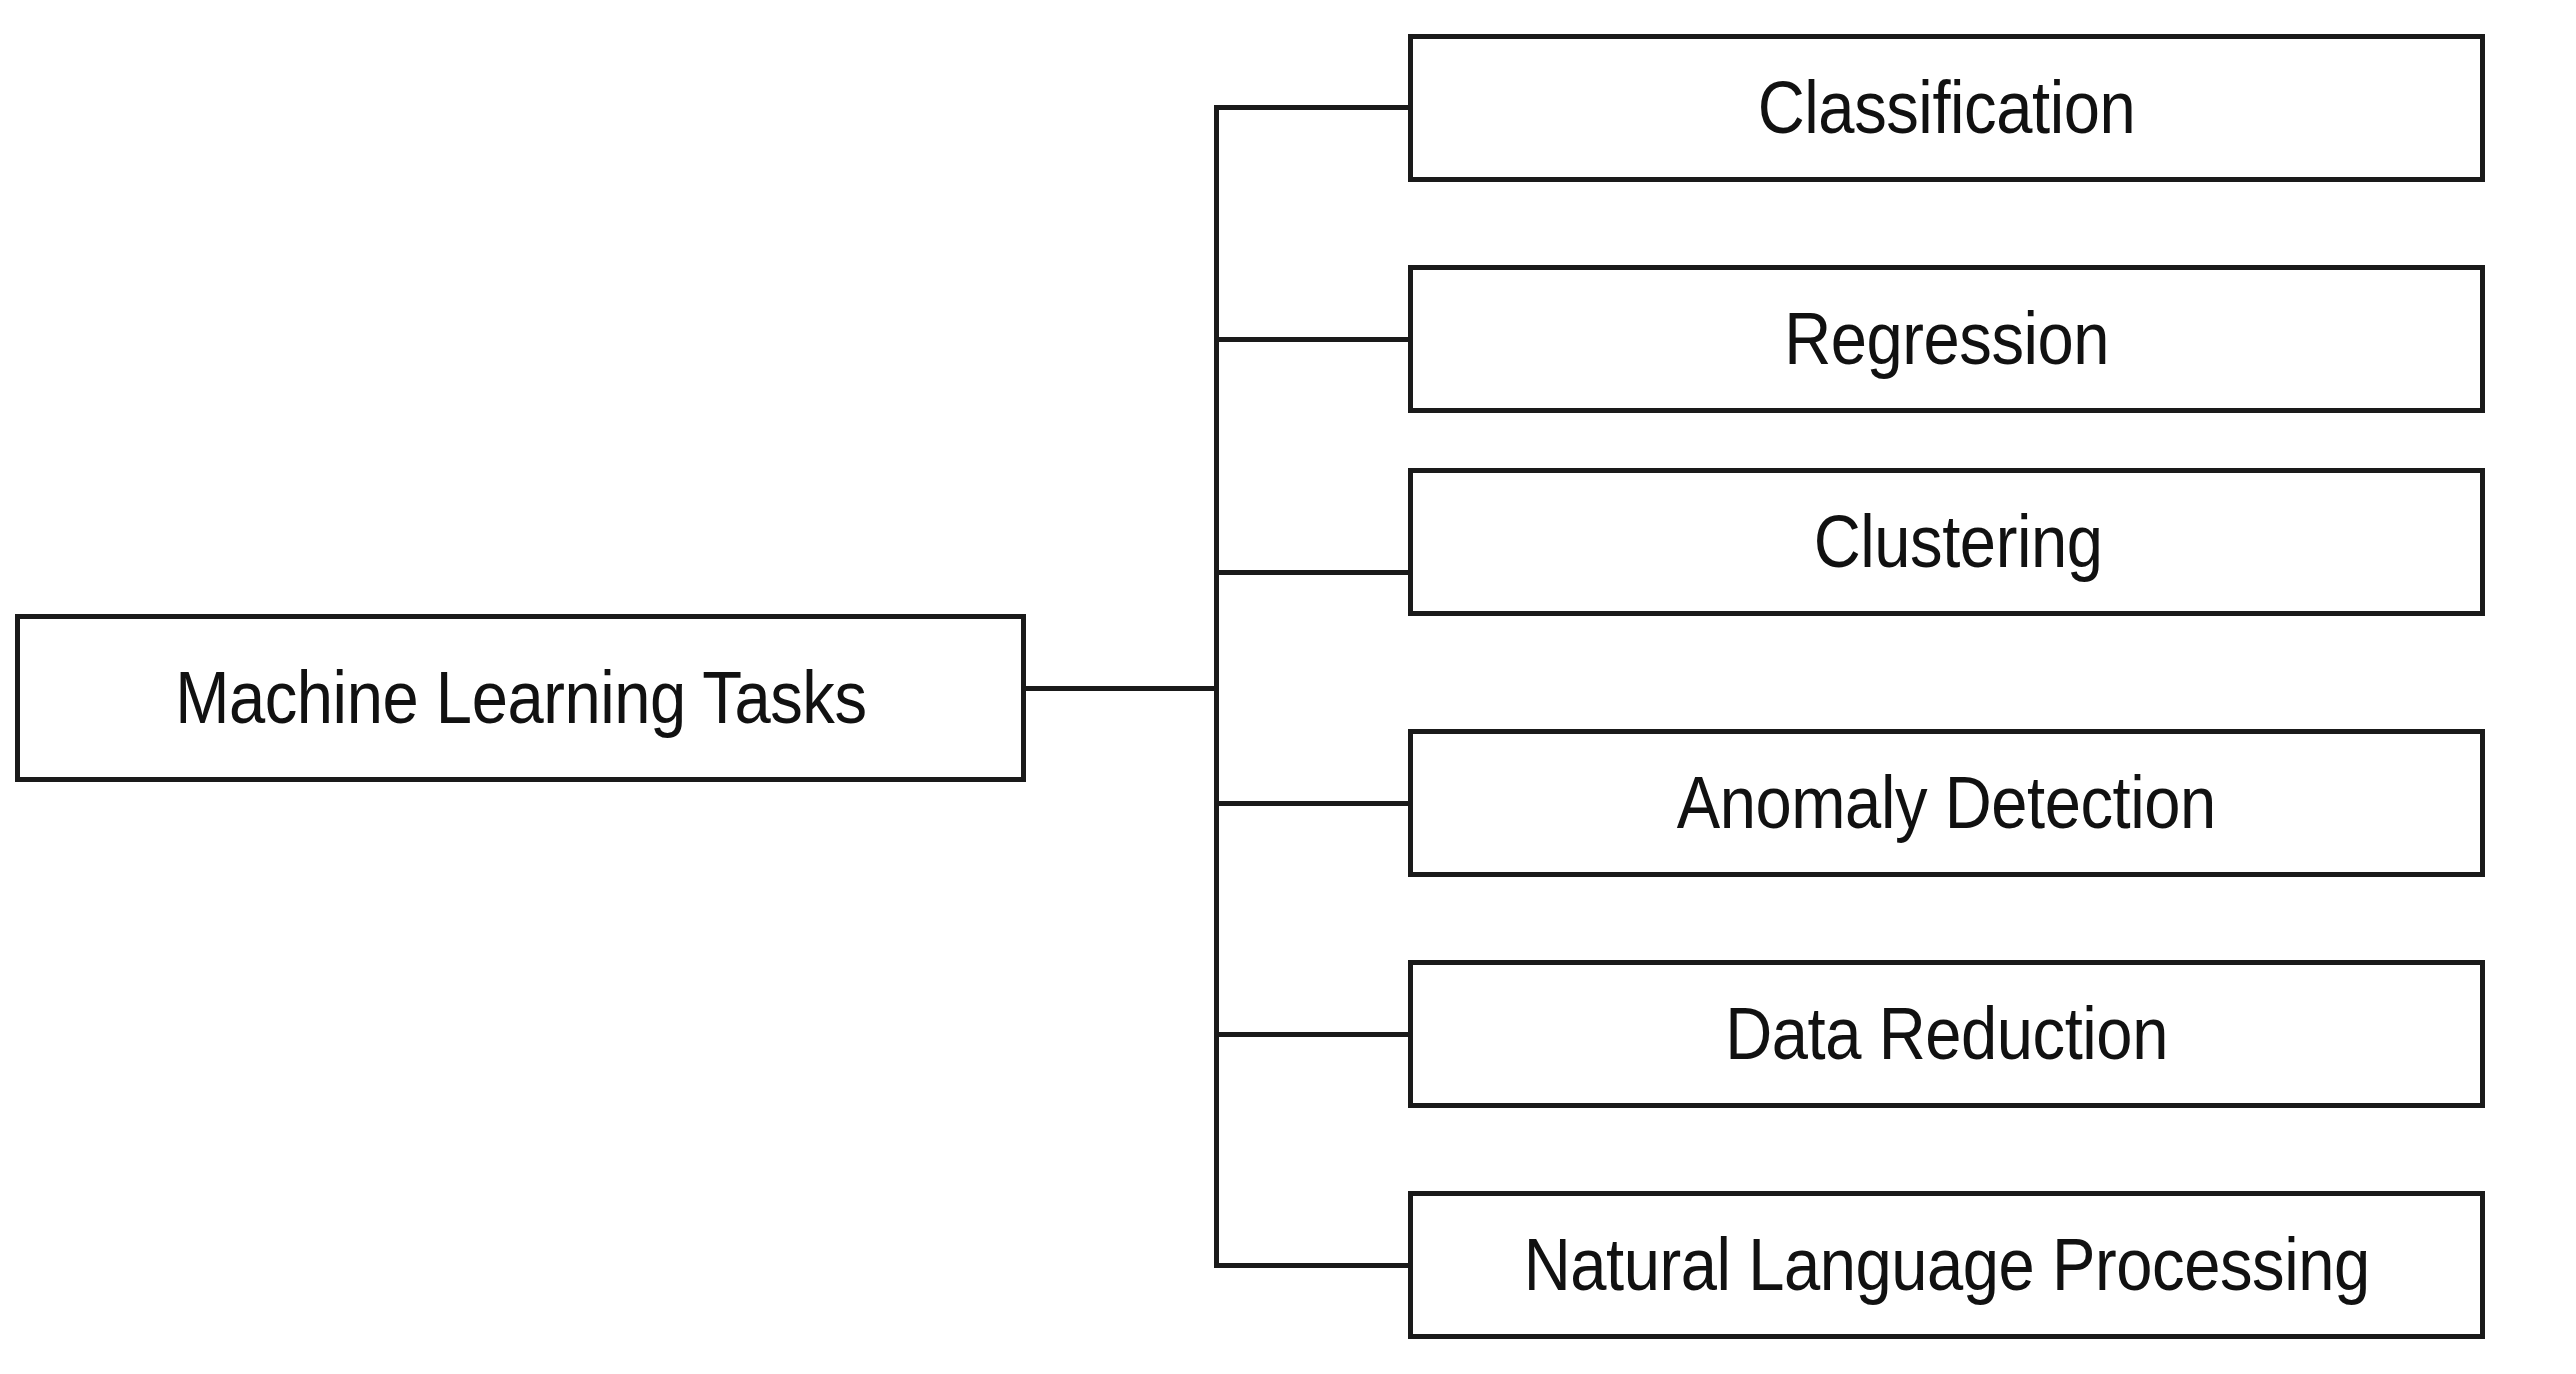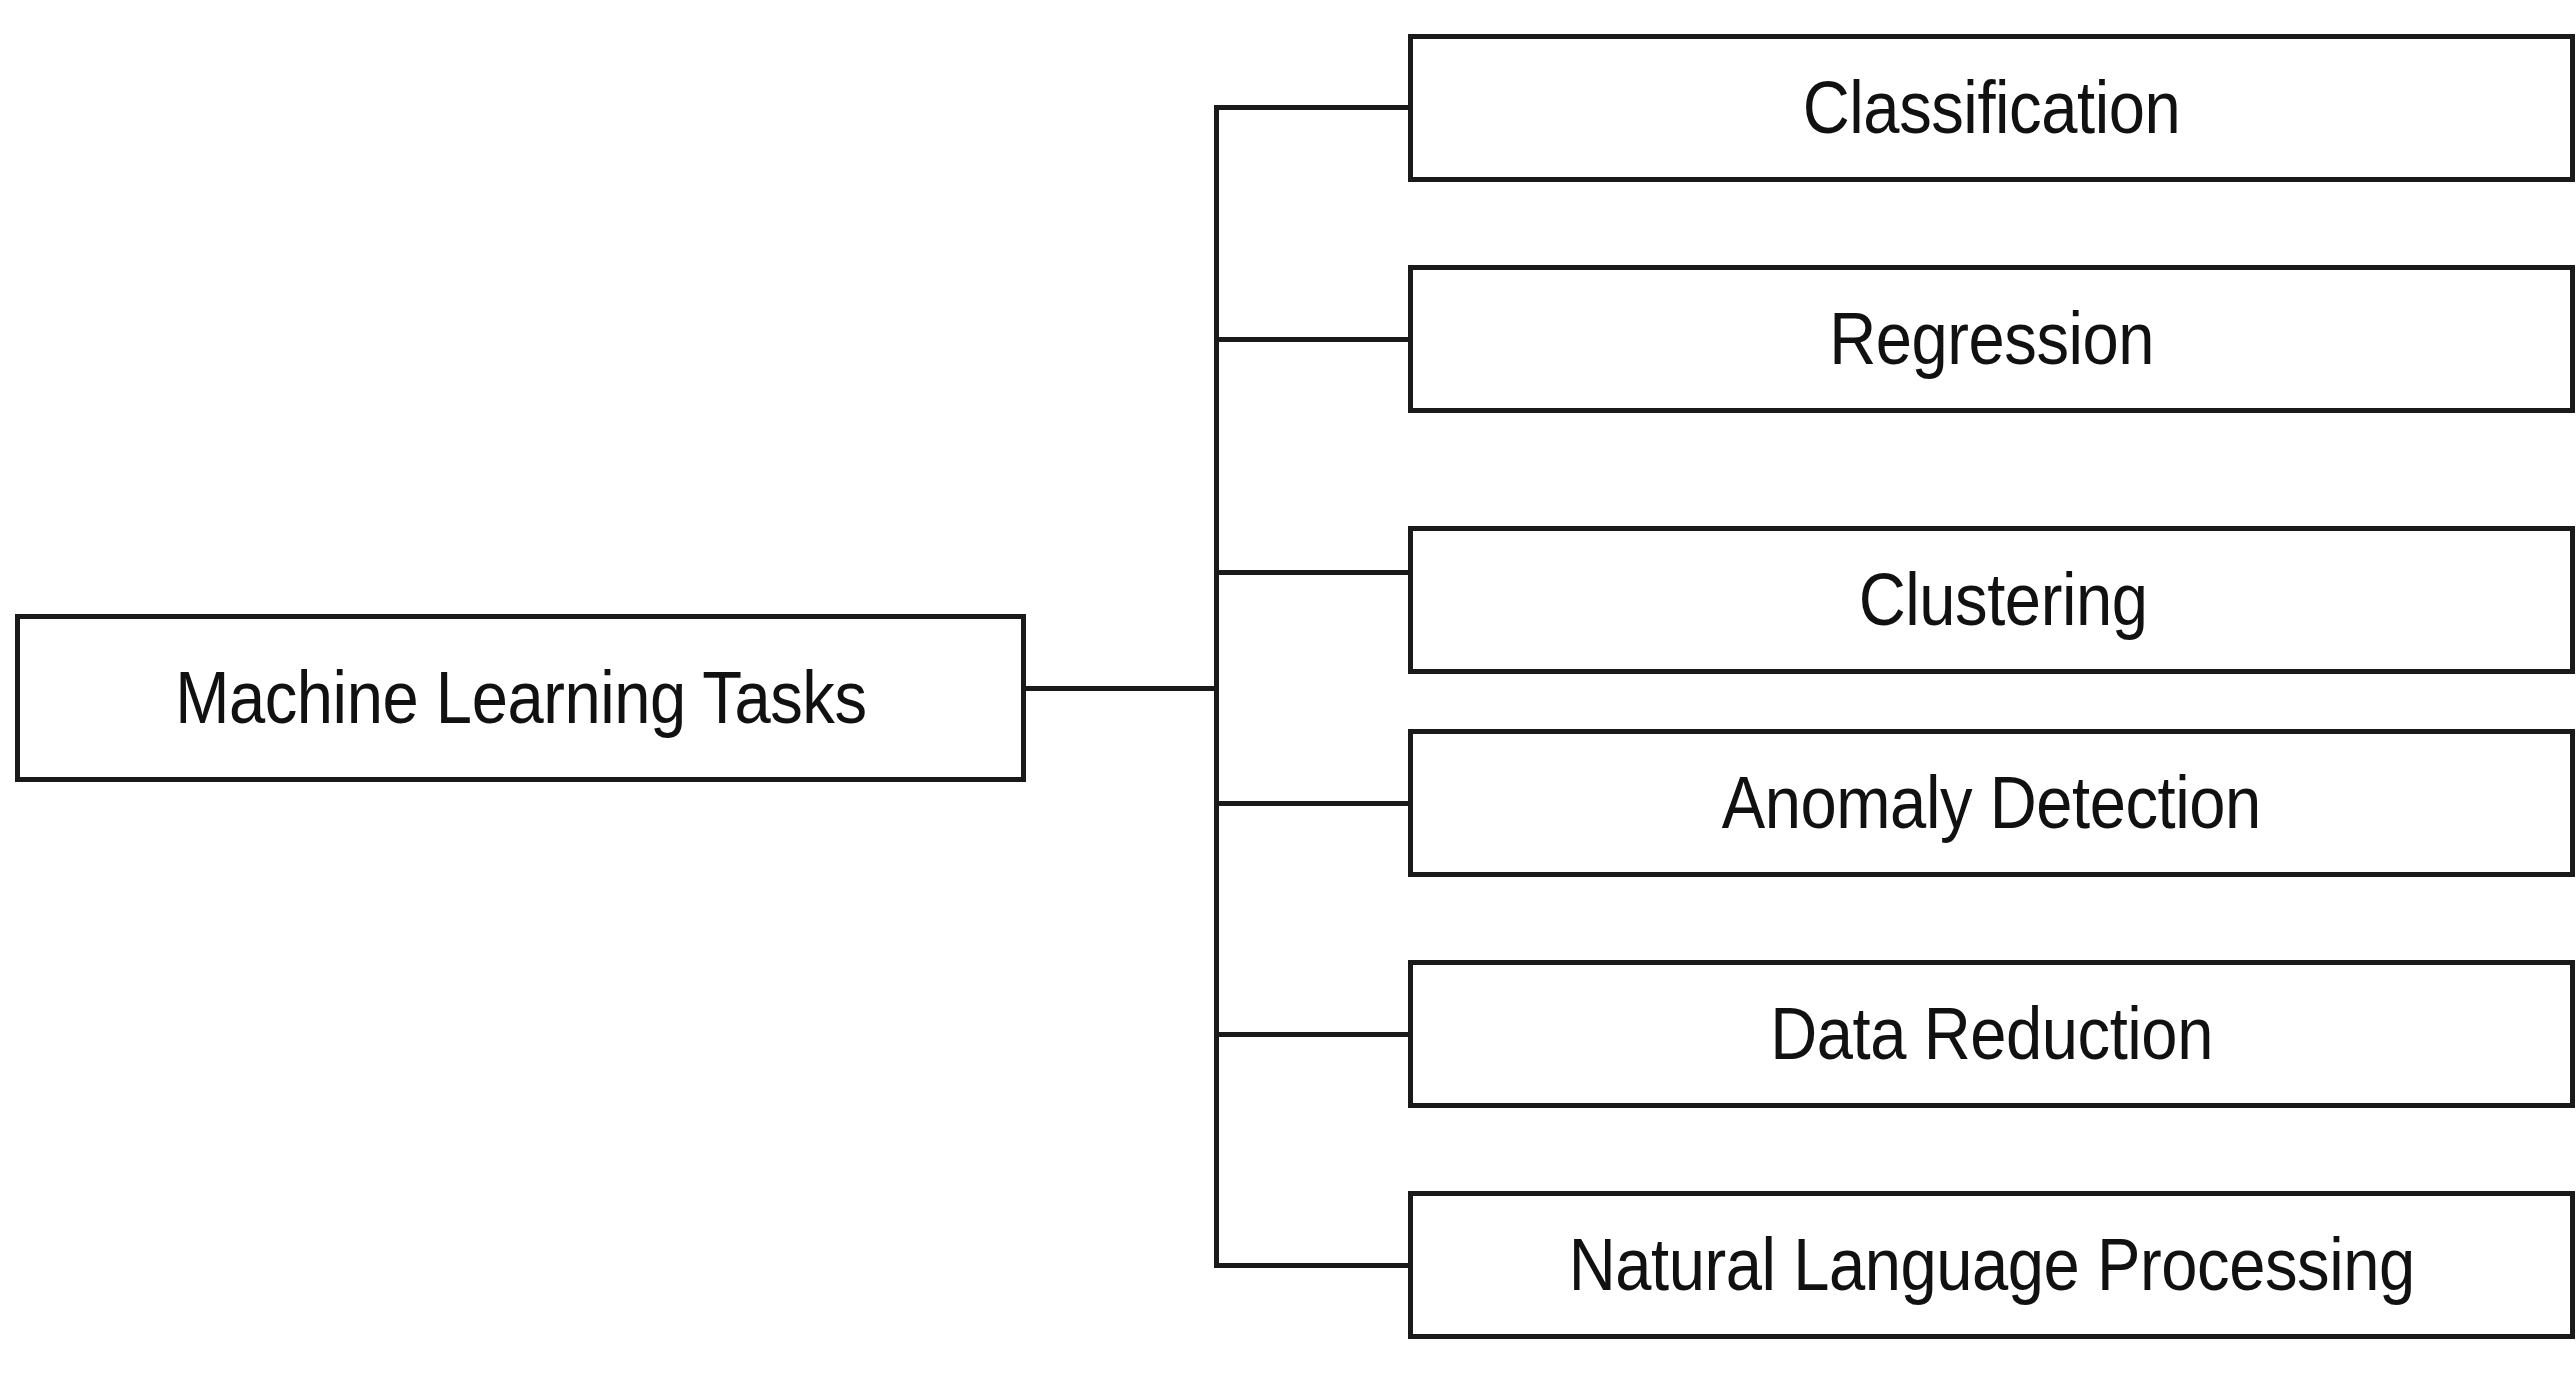--- a/index.html
+++ b/index.html
@@ -36,21 +36,21 @@
     font-weight: 400;
   }
   #root-node {
     left: 15px;
     top: 614px;
     width: 1011px;
     height: 168px;
   }
   .child-node {
     left: 1408px;
-    width: 1167px;
+    width: 1077px;
     height: 148px;
   }
   .edge {
     position: absolute;
     background: #1a1a1a;
     z-index: 1;
   }
   .edge-h {
     height: 5px;
   }
@@ -77,21 +77,21 @@
   <div class="edge edge-h" style="left:1214px; top:801px; width:197px;"></div>
   <div class="edge edge-h" style="left:1214px; top:1032px; width:197px;"></div>
   <div class="edge edge-h" style="left:1214px; top:1263px; width:197px;"></div>
 
   <div class="node child-node" style="top:34px;">
     <span class="node-label">Classification</span>
   </div>
   <div class="node child-node" style="top:265px;">
     <span class="node-label">Regression</span>
   </div>
-  <div class="node child-node" style="top:526px;padding-left:24px;">
+  <div class="node child-node" style="top:468px;padding-left:24px;">
     <span class="node-label">Clustering</span>
   </div>
   <div class="node child-node" style="top:960px;">
     <span class="node-label">Data Reduction</span>
   </div>
   <div class="node child-node" style="top:729px;">
     <span class="node-label">Anomaly Detection</span>
   </div>
   <div class="node child-node" style="top:1191px;align-items:center;">
     <span class="node-label">Natural Language Processing</span>

